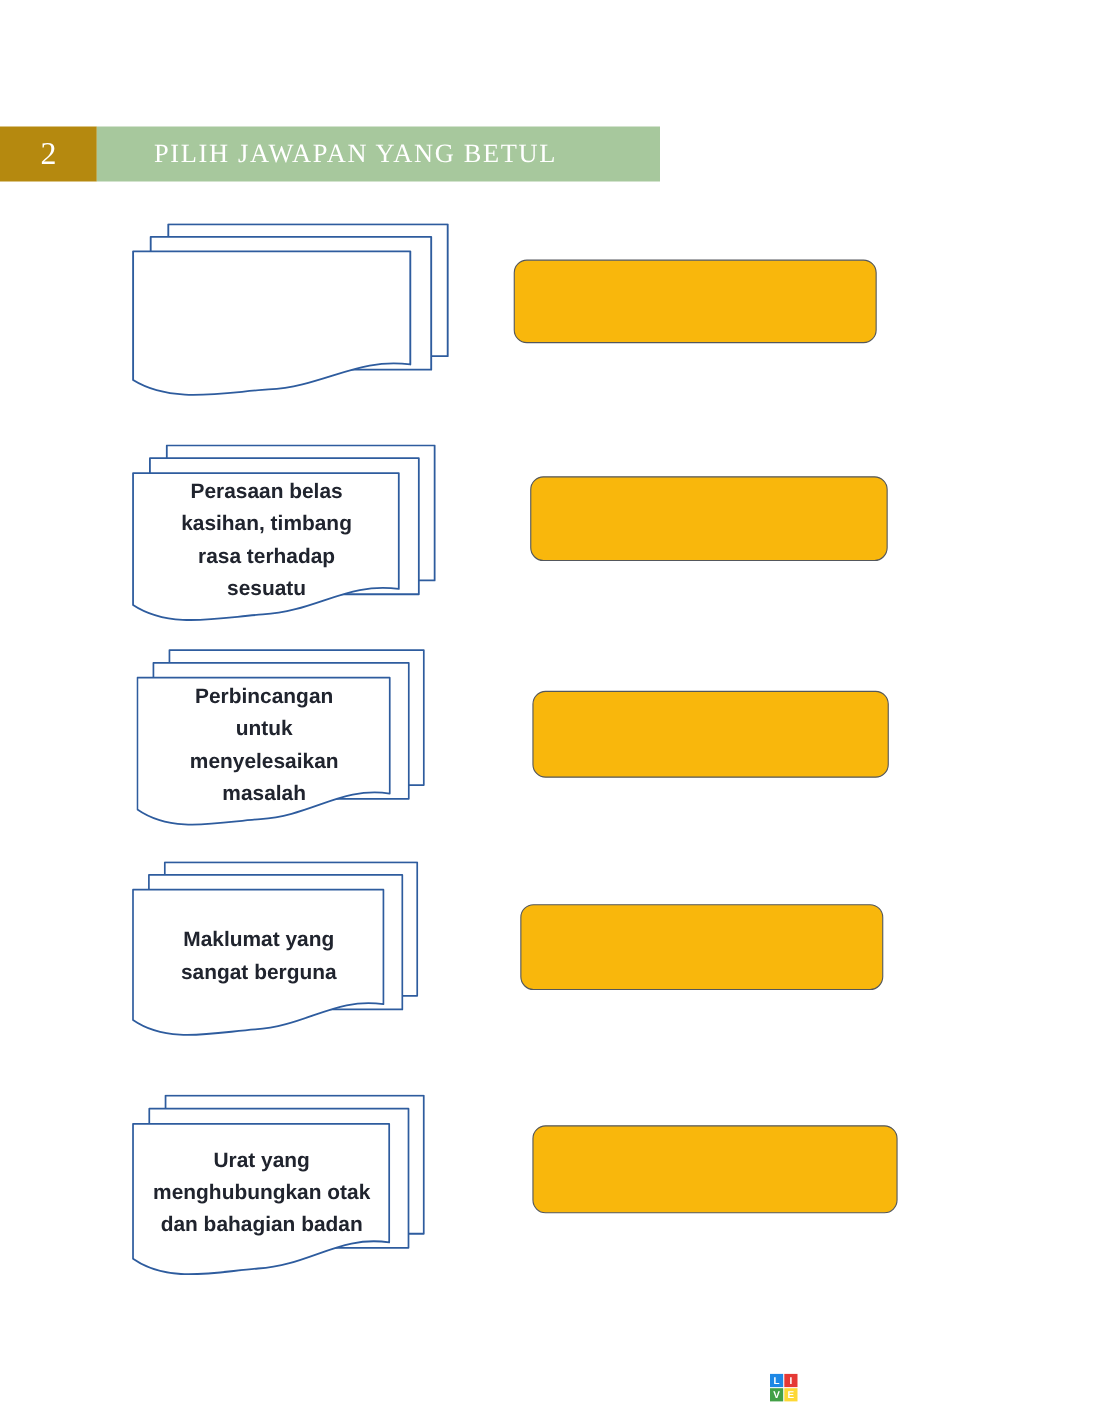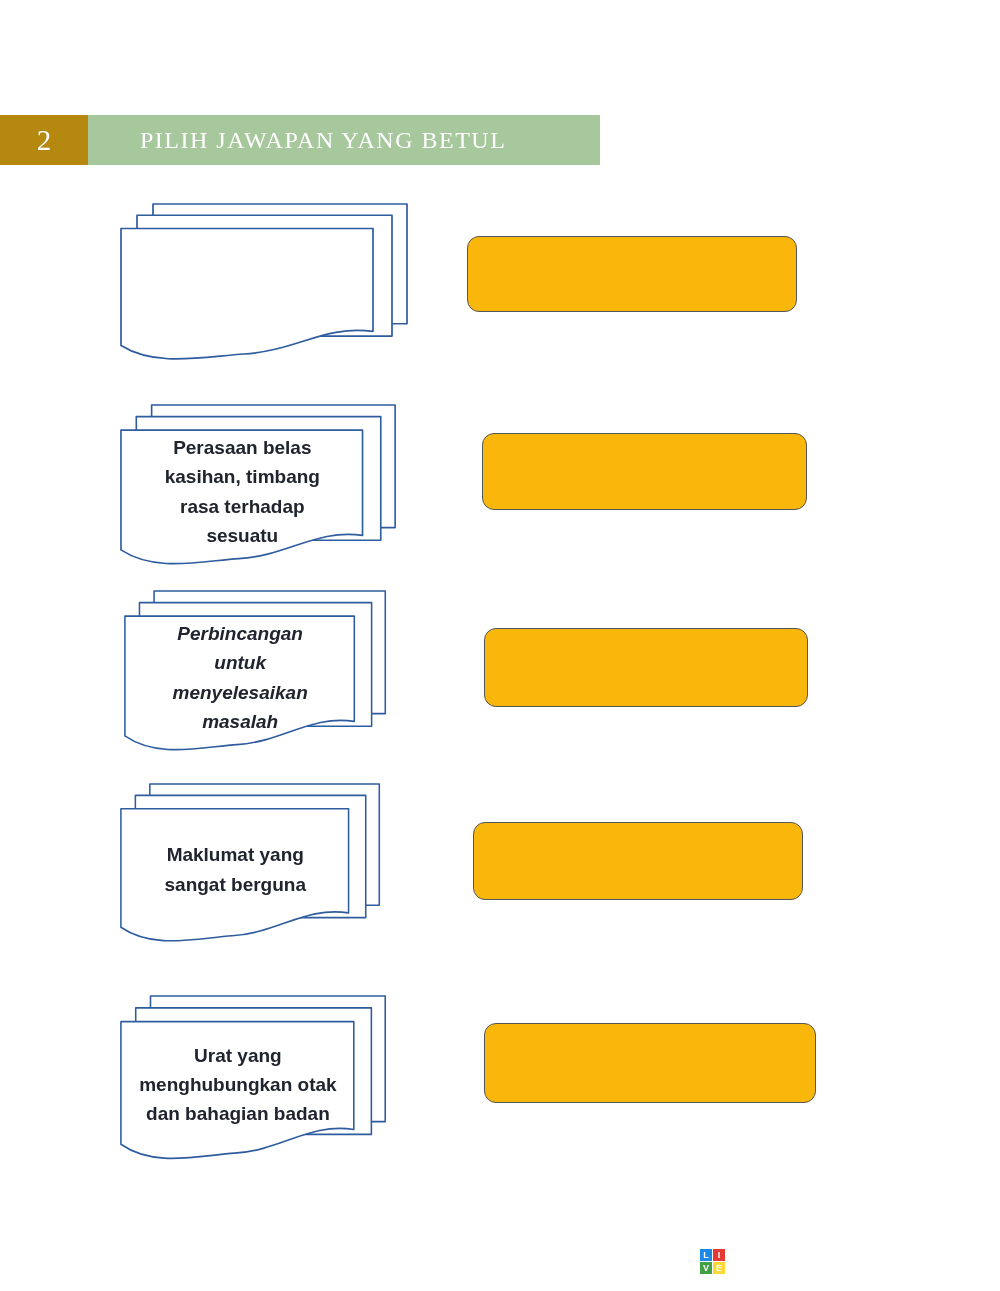--- a/index.html
+++ b/index.html
@@ -44,21 +44,21 @@
   .card-text span{display:inline-block;}
 
   .card1{left:120px;top:203px;width:290px;height:168px;}
   .card2{left:120px;top:377px;width:278px;height:172px;margin-top:27px;}
   .card3{left:124px;top:590px;width:264px;height:172px;}
   .card4{left:120px;top:783px;width:262px;height:170px;}
   .card5{left:120px;top:995px;width:268px;height:176px;padding-left:37px;}
 
   .card1 .card-text span{max-width:215px;}
   .card2 .card-text span{max-width:180px;}
-  .card3 .card-text span{max-width:160px;font-style:italic;}
+  .card3 .card-text span{max-width:160px;}
   .card4 .card-text span{max-width:180px;}
   .card5 .card-text span{max-width:198px;}
 
   
   .answer{
     position:absolute;background:var(--answer-fill);
     border:1.5px solid var(--answer-border);border-radius:12px;
     cursor:pointer;
   }
   .answer1{left:467px;top:236px;width:330px;height:76px;}

